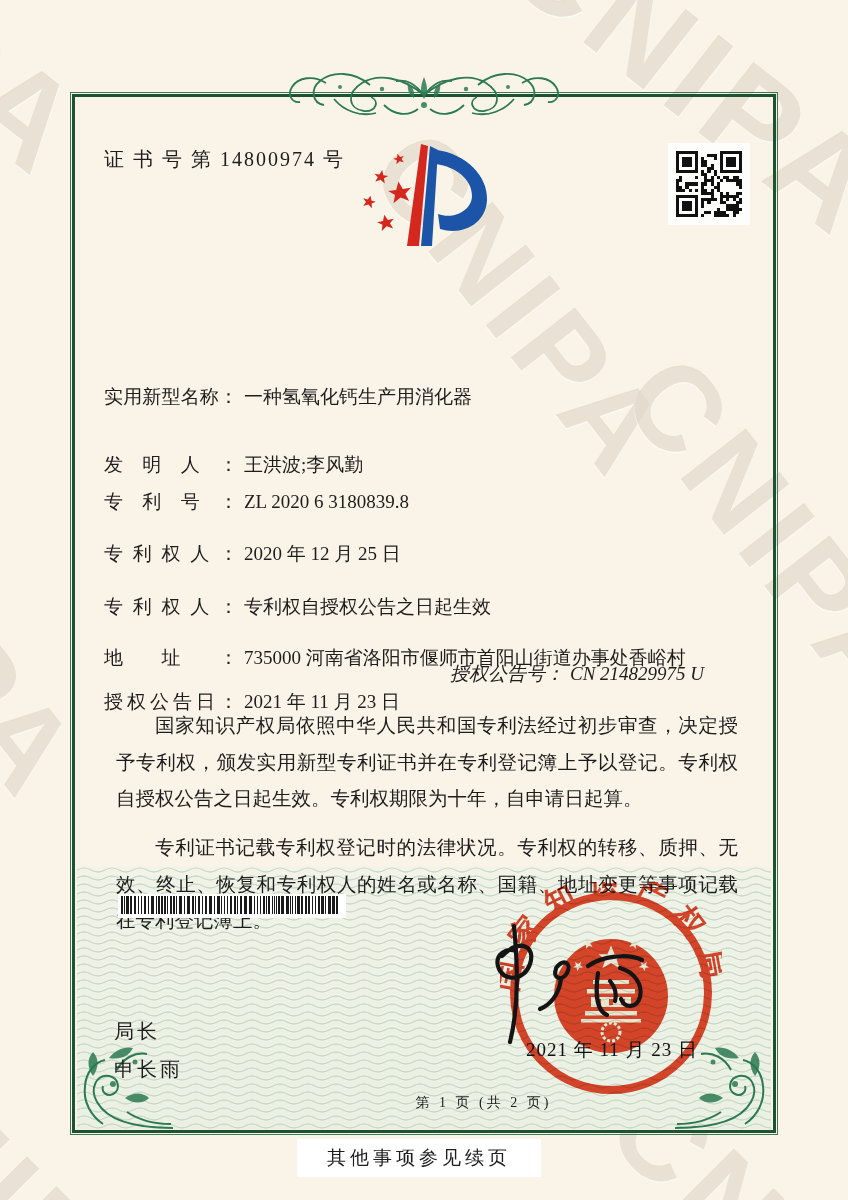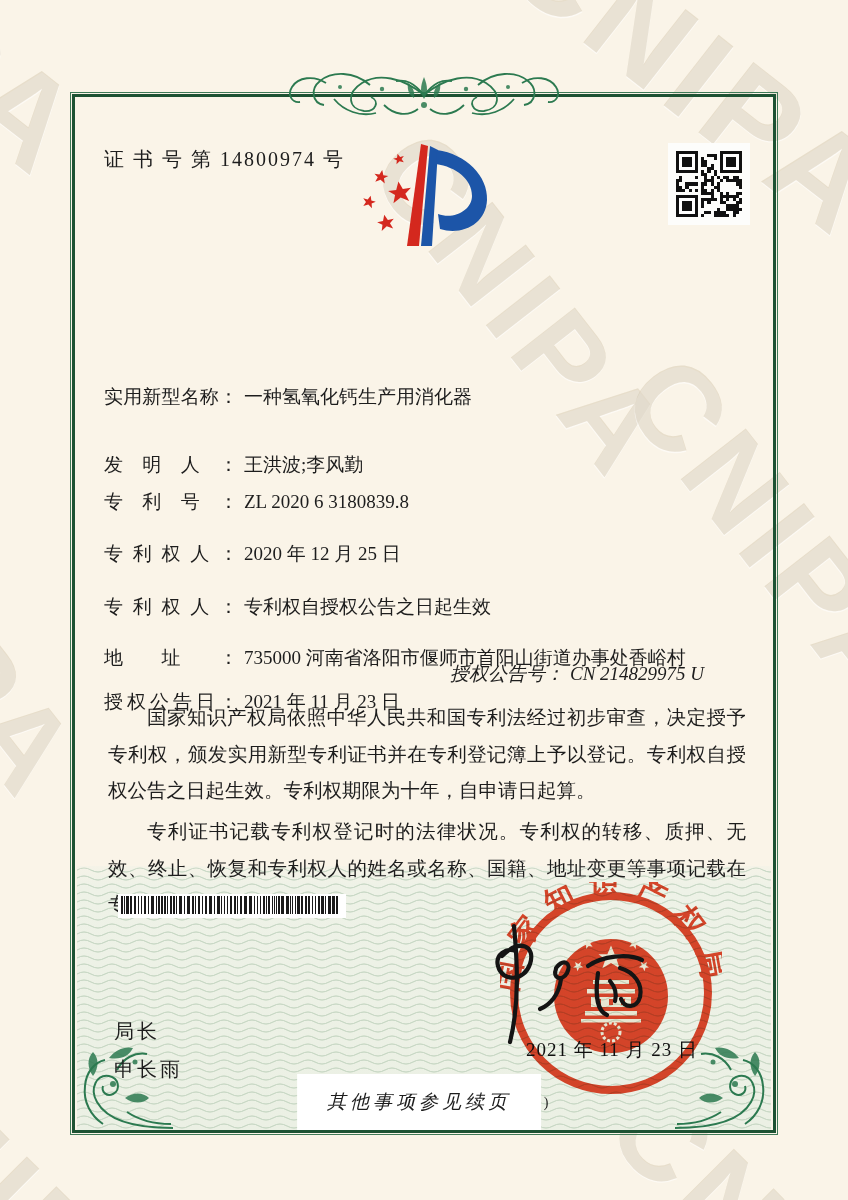--- a/index.html
+++ b/index.html
@@ -45,40 +45,40 @@
   }
   .fields{ position:absolute; left:104px; top:352px; width:660px; font-size:19px; z-index:3;}
   .frow{ position:absolute; left:0; white-space:nowrap;}
   .flabel{ display:inline-block; width:134px; text-align:justify; text-align-last:justify;margin-top:28px; }
   .fvalue{ margin-left:6px; }
   .frow .pair2{ position:absolute; left:346px; top:0; white-space:nowrap;font-style:italic;}
   .body-text{
     position:absolute; left:104px; top:696px; width:646px; z-index:3;
     font-size:19.5px; line-height:1.88; text-align:justify;
   }
-  .body-text p{ margin:4px; text-indent:2em; }
+  .body-text p{ margin:12px; text-indent:2em; }
   .barcode{
     position:absolute; left:118px; top:894px; width:228px; height:24px; background:#fff;
     padding:2px 3px; box-sizing:border-box; z-index:3;
   }
   .officer{ position:absolute; left:114px; top:1012px; z-index:3;
     font-family:"Liberation Sans", sans-serif; font-size:20px; line-height:1.9; letter-spacing:3px;}
   .signature{ position:absolute; left:440px; top:916px; z-index:5;}
   .seal{ position:absolute; left:500px; top:882px; z-index:4; mix-blend-mode:multiply; opacity:.93;}
   .seal-date{
     position:absolute; left:512px; top:1037px; width:200px; text-align:center;
     font-size:19px; color:#101010; z-index:5; letter-spacing:1px;
   }
   .page-num{
     position:absolute; left:70px; top:1094px; width:827px; text-align:center;
     font-size:14px; letter-spacing:3px; z-index:3;font-family:Liberation Serif, serif;
   }
   .note-box{
-    position:absolute; top:1074px; left:50%; transform:translateX(-52%);
-    background:#ffffff; padding:15px 30px; font-size:19px; letter-spacing:4px; z-index:3;font-style:italic;
+    position:absolute; top:1139px; left:50%; transform:translateX(-52%);
+    background:#ffffff; padding:6px 30px; font-size:19px; letter-spacing:4px; z-index:3;
   }
 </style>
 </head>
 <body>
 
 <div class="page">
 
   <div class="wm" style="left:-230px;top:-180px;font-size:130px;transform:rotate(38deg);">CNIPA</div>
   <div class="wm" style="left:570px;top:-120px;font-size:130px;transform:rotate(38deg);">CNIPA</div>
   <div class="wm" style="left:452px;top:105px;font-size:118px;transform:rotate(52deg);">CNIPA</div>

